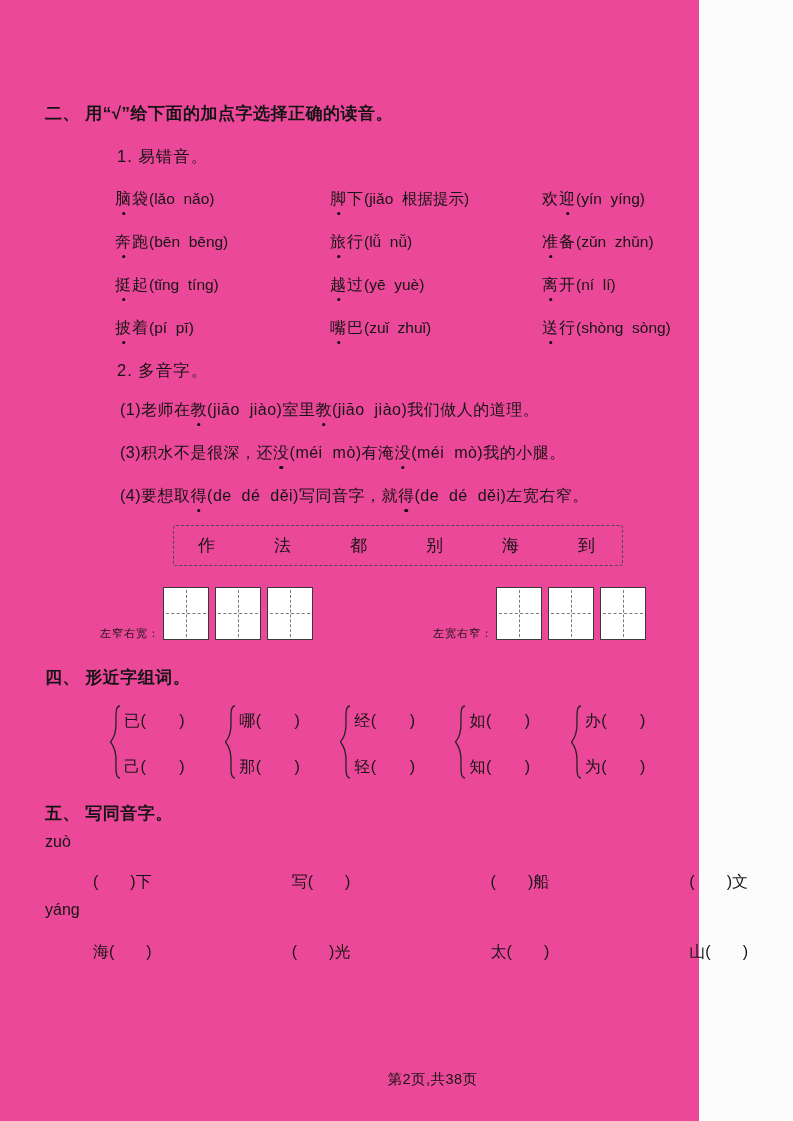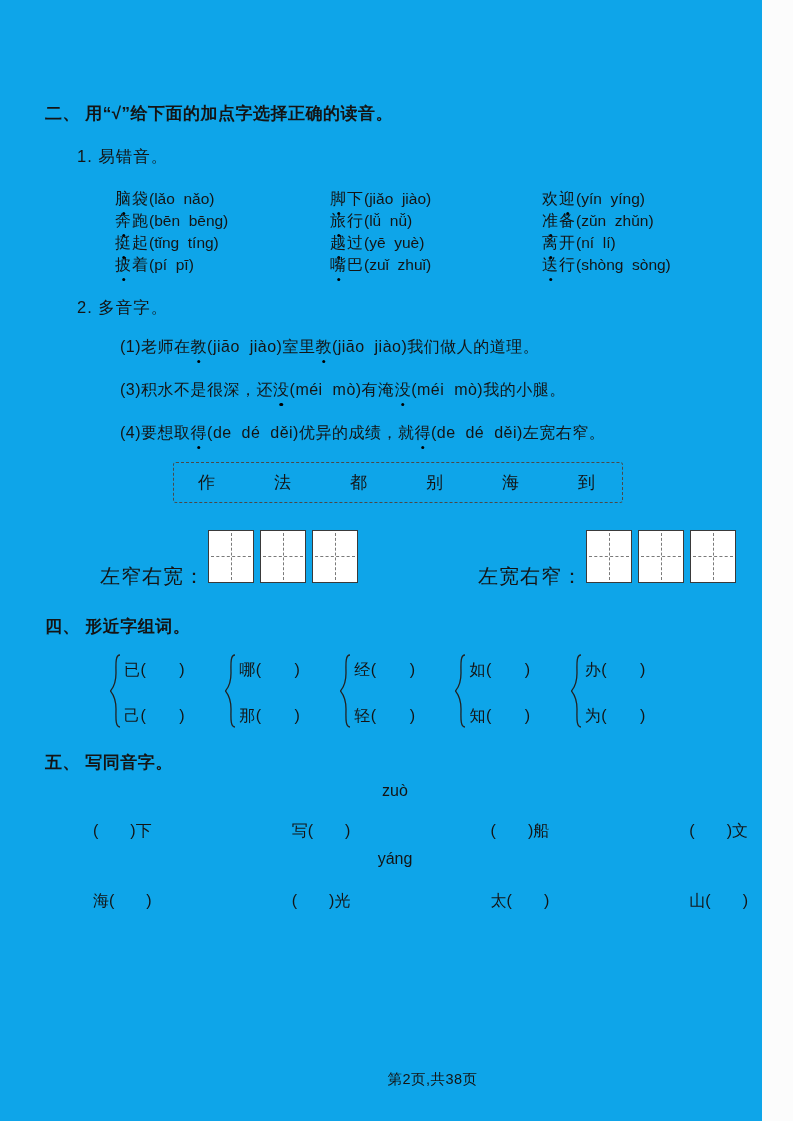--- a/index.html
+++ b/index.html
@@ -3,97 +3,97 @@
 <meta charset="utf-8">
 <style>
   * { margin:0; padding:0; box-sizing:border-box; }
   html,body { width:793px; height:1121px; }
   body {
     background:#fcfcfc;
     font-family:"Liberation Sans", sans-serif;
     color:#141414;
     overflow:hidden;
   }
-  .sheet { position:relative; width:762px; height:1121px; background:#0ea5e9; padding:103px 25px 0 45px; }
+  .sheet { position:relative; width:699px; height:1121px; background:#ec4899; padding:103px 25px 0 45px; }
 
   .sec-heading { font-size:17px; font-weight:bold; letter-spacing:.5px; line-height:22px; white-space:pre; }
-  .sub-label   { font-size:16.5px; margin-top:20px; margin-left:32px; line-height:22px; letter-spacing:1px; }
+  .sub-label   { font-size:16.5px; margin-top:20px; margin-left:72px; line-height:22px; letter-spacing:1px; }
 
   
-  .words-grid { display:grid; grid-template-columns:215px 212px auto; margin:21px 0 0 70px; }
+  .words-grid { display:grid; grid-template-columns:215px 212px auto; row-gap:21px; margin:21px 0 0 70px; }
   .word { font-size:16px; line-height:22px; letter-spacing:.5px; white-space:pre; }
   .zh { letter-spacing:1px; }
   .py { font-size:15.5px; white-space:pre; letter-spacing:0; }
   .dotc { position:relative; display:inline-block; }
   .dotc::after { content:""; position:absolute; left:50%; bottom:-5px; transform:translateX(-50%);
                  width:3.5px; height:3.5px; border-radius:50%; background:#000; }
 
   
   .sentences { margin:18px 0 0 75px; }
   .sentence { font-size:16px; line-height:22px; margin-bottom:21px; letter-spacing:.5px; white-space:pre; }
   .sentence:last-child { margin-bottom:0; }
 
   
   .sec3-heading { margin-top:18px; }
   .charbank { margin:18px 0 0 128px; width:450px; border:1.5px dashed #4a4a4a; border-radius:3px;
               padding:8px 26px 8px 24px; display:flex; justify-content:space-between; font-size:17px; letter-spacing:1px; }
   .gridrow { display:flex; align-items:center; margin:19px 0 0 55px; }
-  .cat-label { font-size:20px; letter-spacing:1px; white-space:pre;margin-top:41px; }
+  .cat-label { font-size:11px; letter-spacing:1px; white-space:pre;margin-top:41px; }
   .cells { display:flex; gap:6px; margin-left:3px; }
   .tian { width:46px; height:53px; border:1.6px solid #3a3a3a; position:relative; background:#fff; }
   .tian::before { content:""; position:absolute; left:50%; top:2px; bottom:2px; border-left:1.3px dashed #7a7a7a; }
   .tian::after  { content:""; position:absolute; top:50%; left:2px; right:2px; border-top:1.3px dashed #7a7a7a; }
   .grp2 { margin-left:120px; }
 
   
   .sec4-heading { margin-top:26px; }
   .pairs { display:flex; gap:40px; margin:16px 0 0 65px; }
   .pair { display:flex; align-items:center; }
   .brace { margin-right:3px; }
   .pair-col { display:flex; flex-direction:column; gap:22px; }
   .pair-entry { font-size:16px; line-height:24px; white-space:pre; letter-spacing:.5px; }
 
   
   .sec5-heading { margin-top:20px; }
-  .homophone-py { margin-top:8px; width:700px; text-align:center; font-size:16px; }
+  .homophone-py { margin-top:8px; width:700px; text-align:left; font-size:16px; }
   .homorow { display:flex; justify-content:space-between; width:655px; margin:20px 0 0 48px;
              font-size:16px; line-height:22px; white-space:pre; }
   .homorow.r2 { margin-top:22px; }
 
   .footer { position:absolute; top:1070px; left:0; width:793px; text-align:center; font-size:14.5px; letter-spacing:.5px;margin-left:36px; }
 </style>
 </head>
 <body>
 
 <div class="sheet">
 
   <div class="sec-heading">二、 用“√”给下面的加点字选择正确的读音。</div>
   <div class="sub-label">1. 易错音。</div>
 
   <div class="words-grid">
     <div class="word"><span class="zh"></span><span class="zh dotc">脑</span><span class="zh">袋</span><span class="py">(lǎo  nǎo)</span></div>
-    <div class="word"><span class="zh"></span><span class="zh dotc">脚</span><span class="zh">下</span><span class="py">(jiǎo  jiào)</span></div>
+    <div class="word"><span class="zh"></span><span class="zh dotc">脚</span><span class="zh">下</span><span class="py">(jiǎo  根据提示)</span></div>
     <div class="word"><span class="zh">欢</span><span class="zh dotc">迎</span><span class="zh"></span><span class="py">(yín  yíng)</span></div>
     <div class="word"><span class="zh"></span><span class="zh dotc">奔</span><span class="zh">跑</span><span class="py">(bēn  bēng)</span></div>
     <div class="word"><span class="zh"></span><span class="zh dotc">旅</span><span class="zh">行</span><span class="py">(lǚ  nǚ)</span></div>
     <div class="word"><span class="zh"></span><span class="zh dotc">准</span><span class="zh">备</span><span class="py">(zǔn  zhǔn)</span></div>
     <div class="word"><span class="zh"></span><span class="zh dotc">挺</span><span class="zh">起</span><span class="py">(tǐng  tíng)</span></div>
     <div class="word"><span class="zh"></span><span class="zh dotc">越</span><span class="zh">过</span><span class="py">(yē  yuè)</span></div>
     <div class="word"><span class="zh"></span><span class="zh dotc">离</span><span class="zh">开</span><span class="py">(ní  lí)</span></div>
     <div class="word"><span class="zh"></span><span class="zh dotc">披</span><span class="zh">着</span><span class="py">(pí  pī)</span></div>
     <div class="word"><span class="zh"></span><span class="zh dotc">嘴</span><span class="zh">巴</span><span class="py">(zuǐ  zhuǐ)</span></div>
     <div class="word"><span class="zh"></span><span class="zh dotc">送</span><span class="zh">行</span><span class="py">(shòng  sòng)</span></div>
   </div>
 
   <div class="sub-label">2. 多音字。</div>
 
   <div class="sentences">
     <div class="sentence"><span>(1)老师在</span><span class="dotc">教</span><span>(jiāo  jiào)室里</span><span class="dotc">教</span><span>(jiāo  jiào)我们做人的道理。</span></div>
     <div class="sentence"><span>(3)积水不是很深，还</span><span class="dotc">没</span><span>(méi  mò)有淹</span><span class="dotc">没</span><span>(méi  mò)我的小腿。</span></div>
-    <div class="sentence"><span>(4)要想取</span><span class="dotc">得</span><span>(de  dé  děi)优异的成绩，就</span><span class="dotc">得</span><span>(de  dé  děi)左宽右窄。</span></div>
+    <div class="sentence"><span>(4)要想取</span><span class="dotc">得</span><span>(de  dé  děi)写同音字，就</span><span class="dotc">得</span><span>(de  dé  děi)左宽右窄。</span></div>
   </div>
 
 
   <div class="charbank">
     <span>作</span>
     <span>法</span>
     <span>都</span>
     <span>别</span>
     <span>海</span>
     <span>到</span>

